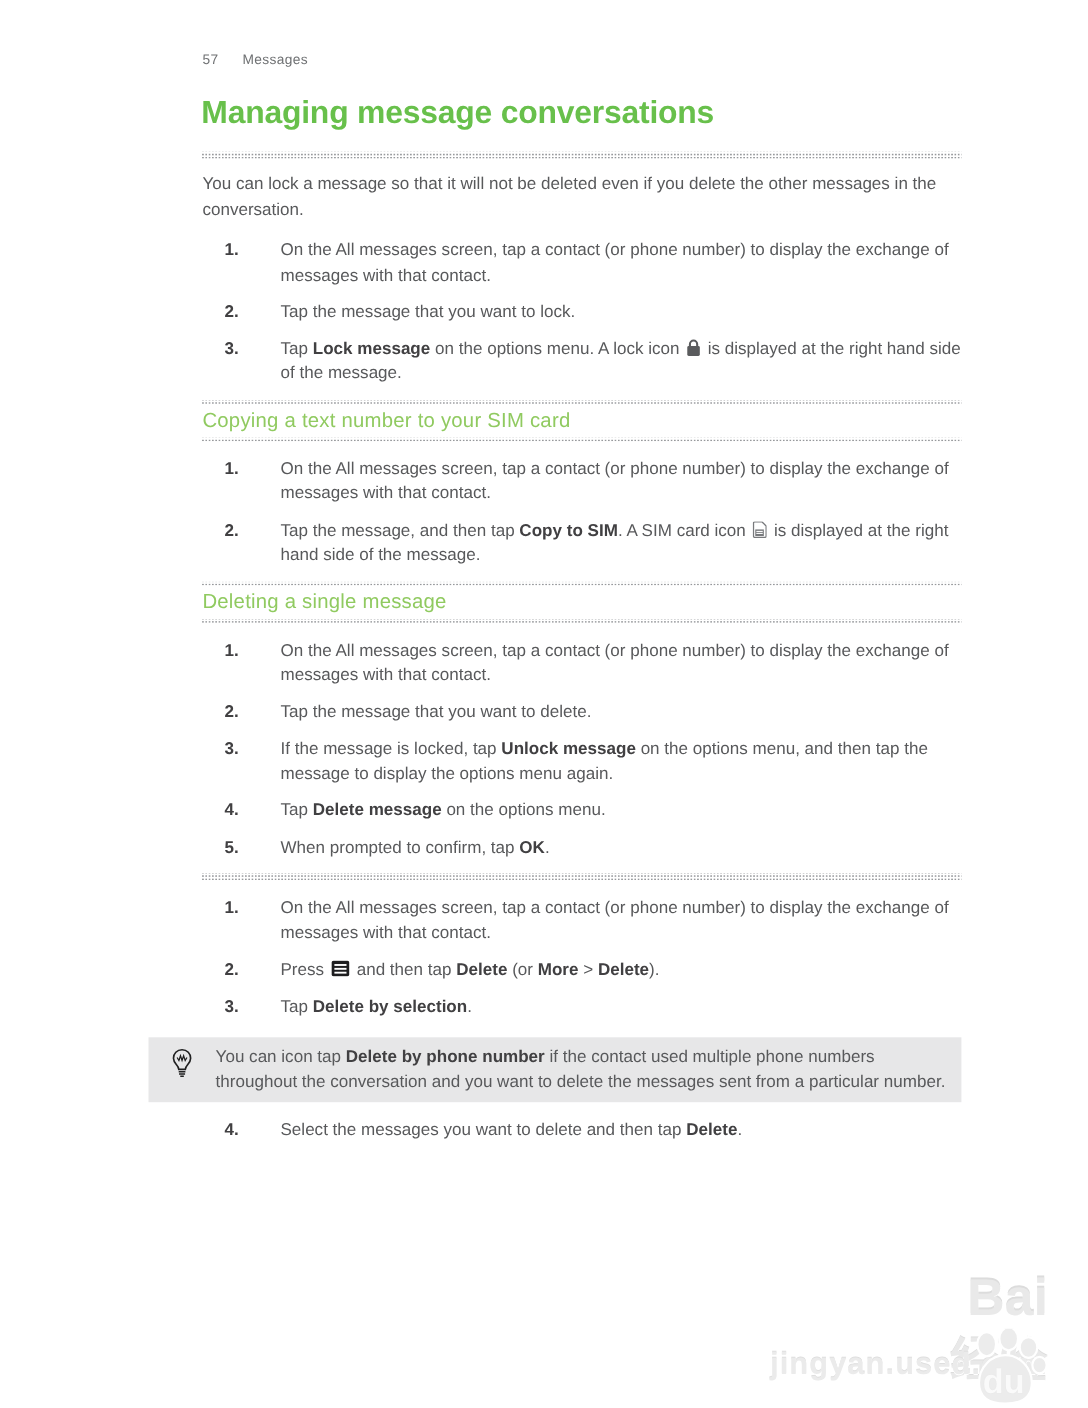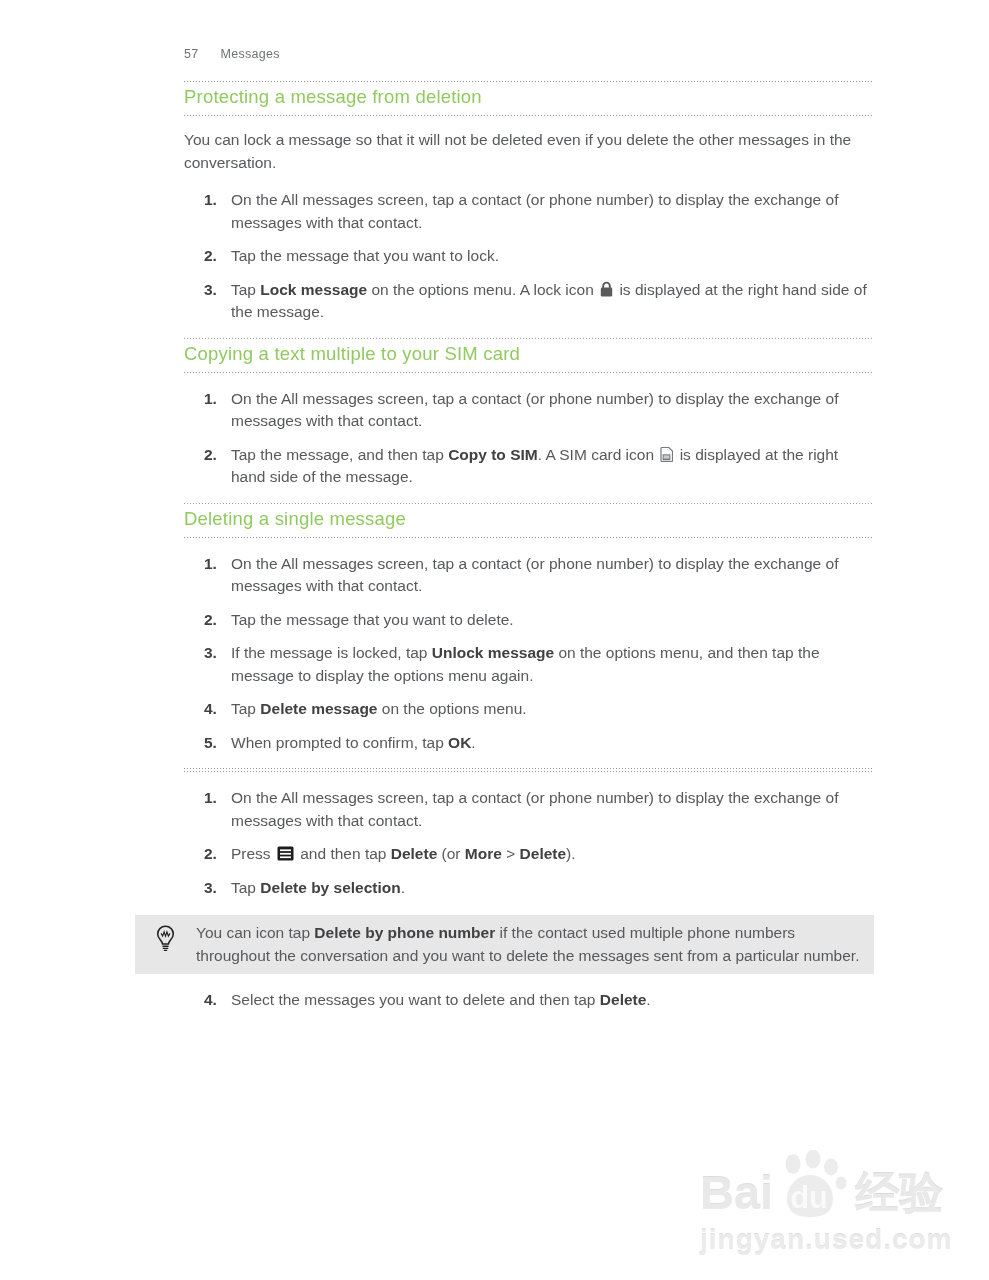--- a/index.html
+++ b/index.html
@@ -47,42 +47,42 @@
   }
 
   .steps { margin-top: 15px; }
   .step { display: flex; margin-bottom: 11px; }
   .step:last-child { margin-bottom: 0; }
   .num {
     flex: 0 0 48px; padding-left: 21px;
     font-size: 15.5px; font-weight: 700; color: #414042;
     line-height: 22.5px;
   }
-  .step-text { flex: 1; font-size: 15.5px; line-height: 22.5px; color: #58595b; }
+  .step-text { flex: 1; font-size: 15.5px; line-height: 22.5px; color: #58595b; margin-left: 24px; }
   .b { font-weight: 700; color: #414042; }
 
   .ic { display: inline-block; vertical-align: -2px; line-height: 0; margin: 0 2px; }
 
   .tip {
     margin: 16px 0 14px -48px; width: 739px;
     background: #e7e7e8; display: flex;
     padding: 7px 14px 7px 0;
   }
   .tip-icon {
     flex: 0 0 61px; display: flex; justify-content: center;
     padding-top: 3px; line-height: 0;
   }
   .tip-text { flex: 1; font-size: 15.5px; line-height: 22.5px; color: #58595b; }
 
   
   .watermark {
     position: absolute; left: 700px; top: 1150px;
     user-select: none; pointer-events: none;
   }
-  .wm-row1 { display: flex; align-items: flex-end; height: 72px; }
+  .wm-row1 { display: flex; align-items: flex-end; height: 72px; flex-direction: column; }
   .wm-bai, .wm-cn {
     font-size: 47px; font-weight: 700; color: #e9e9e9;
     text-shadow: 0 1px 0 #ffffff, 0 -1px 0 #dcdcdc;
     line-height: 58px;
   }
   .wm-cn { font-size: 44px; margin-left: 6px; }
   .wm-paw { position: relative; width: 76px; height: 72px; display: inline-block; }
   .wm-paw svg { position: absolute; left: 0; top: 0; }
   .wm-du {
     position: absolute; left: 17px; top: 30px;
@@ -98,26 +98,26 @@
 </head>
 <body>
 
 <div class="page">
 
   <header class="page-header">
     <span>57</span>
     <span>Messages</span>
   </header>
 
+  <h1 class="title">Managing message conversations</h1>
 
   <main class="content">
       <section>
         <div class="sec-head first">
           <div class="dotted"></div>
-          <h2>Protecting a message from deletion</h2>
           <div class="dotted"></div>
         </div>
         <p class="intro"><span>You can lock a message so that it will not be deleted even if you delete the other messages in the conversation.</span></p>
         <div class="steps">
           <div class="step">
             <span class="num">1.</span>
             <span class="step-text"><span>On the All messages screen, tap a contact (or phone number) to display the exchange of messages with that contact.</span></span>
           </div>
           <div class="step">
             <span class="num">2.</span>
@@ -128,21 +128,21 @@
             <span class="step-text"><span>Tap </span><span class="b">Lock message</span><span> on the options menu. A lock icon </span><span class="ic"><svg width="13" height="16" viewBox="0 0 13 16" xmlns="http://www.w3.org/2000/svg">
                   <path d="M3.2 7 V4.9 a3.3 3.3 0 0 1 6.6 0 V7" fill="none" stroke="#5a5b5d" stroke-width="1.9"></path>
                   <rect x="0.8" y="6.6" width="11.4" height="9" rx="1.3" fill="#5a5b5d"></rect>
                 </svg></span><span> is displayed at the right hand side of the message.</span></span>
           </div>
         </div>
       </section>
       <section>
         <div class="sec-head">
           <div class="dotted"></div>
-          <h2>Copying a text multiple to your SIM card</h2>
+          <h2>Copying a text number to your SIM card</h2>
           <div class="dotted"></div>
         </div>
         <div class="steps">
           <div class="step">
             <span class="num">1.</span>
             <span class="step-text"><span>On the All messages screen, tap a contact (or phone number) to display the exchange of messages with that contact.</span></span>
           </div>
           <div class="step">
             <span class="num">2.</span>
             <span class="step-text"><span>Tap the message, and then tap </span><span class="b">Copy to SIM</span><span>. A SIM card icon </span><span class="ic"><svg width="13" height="15" viewBox="0 0 13 15" xmlns="http://www.w3.org/2000/svg">

